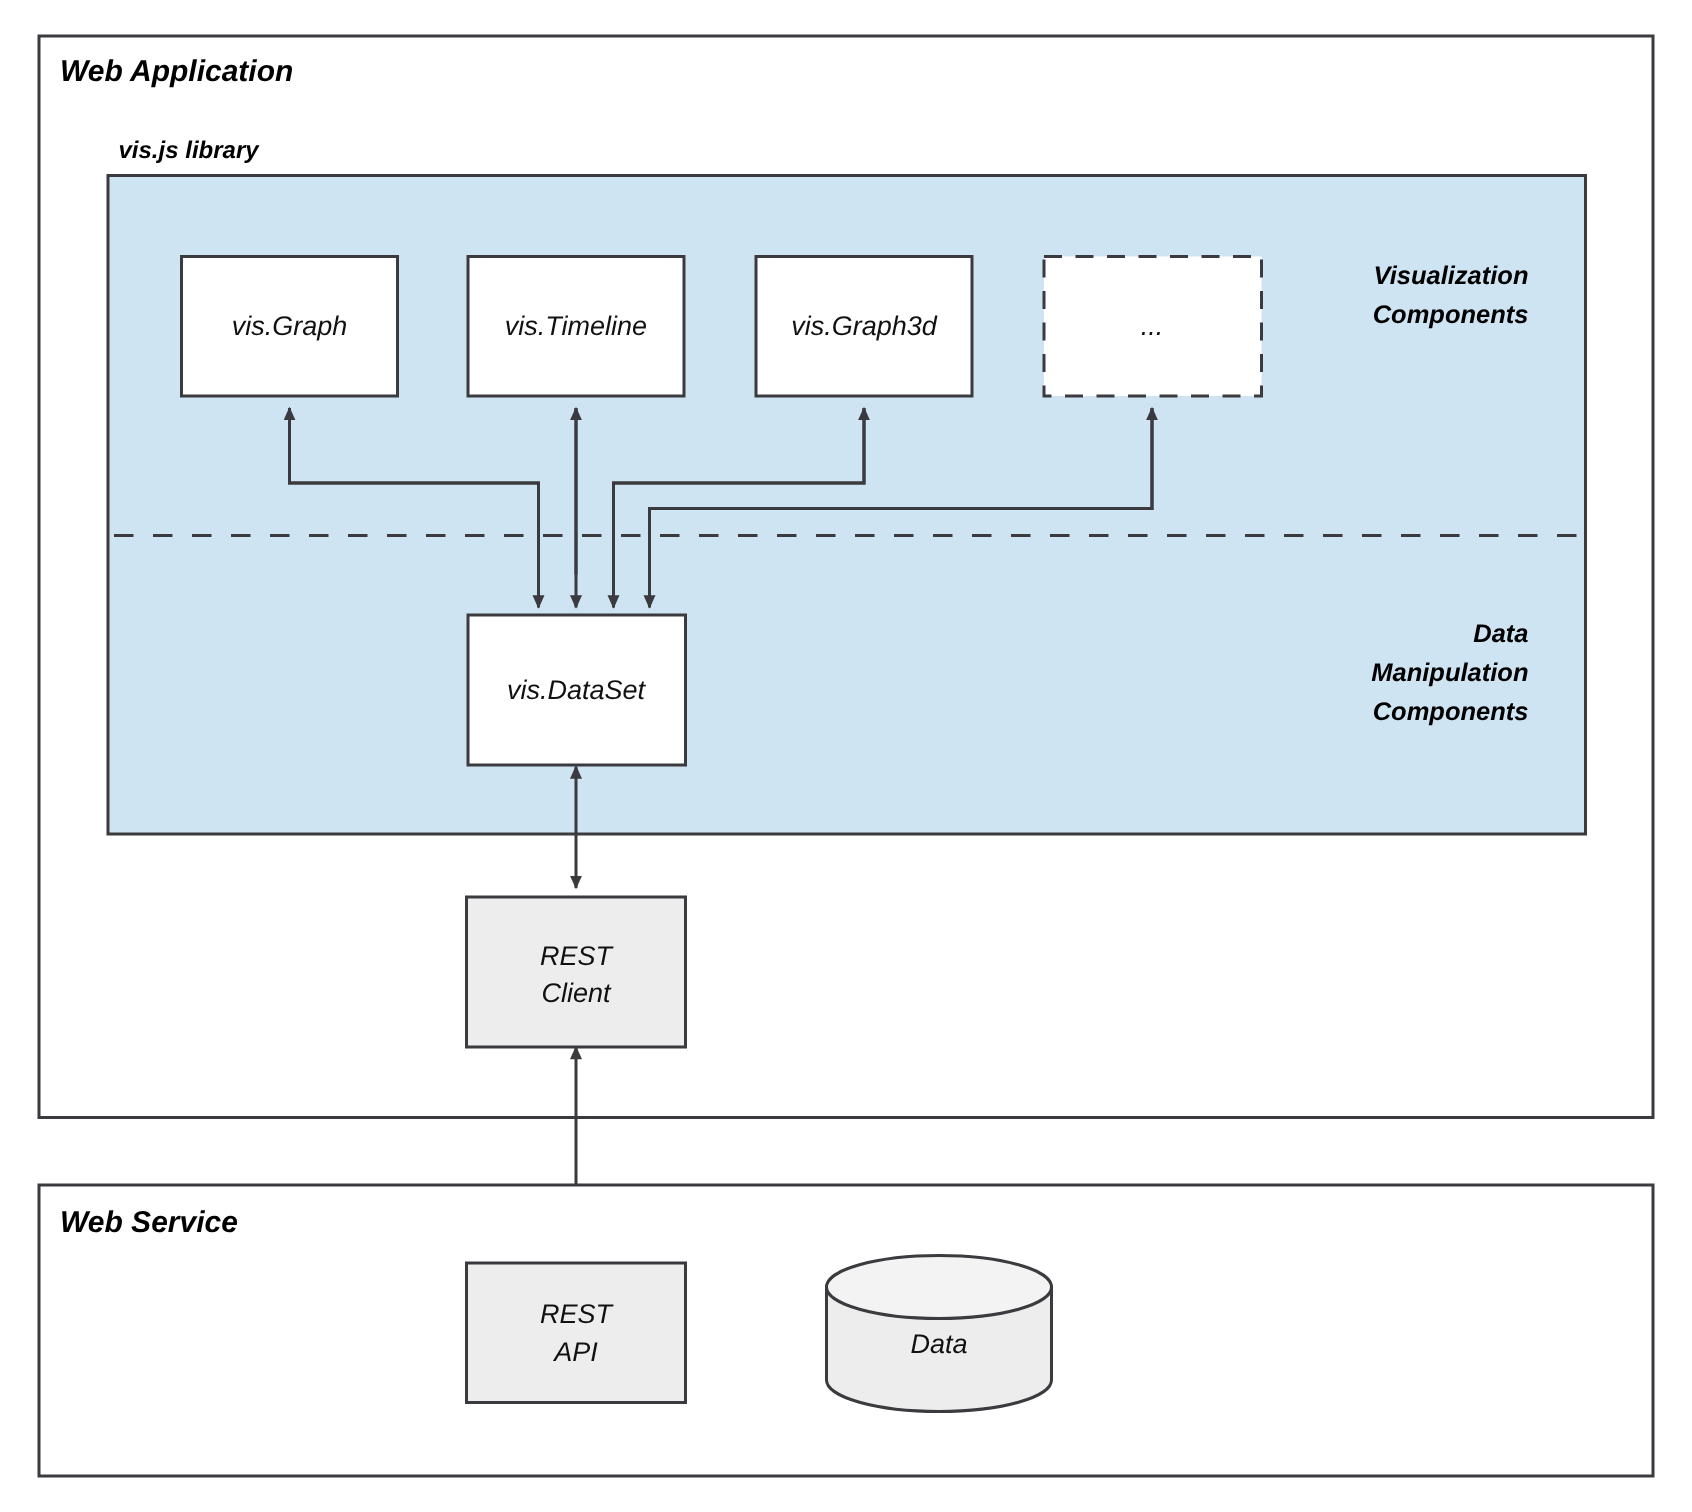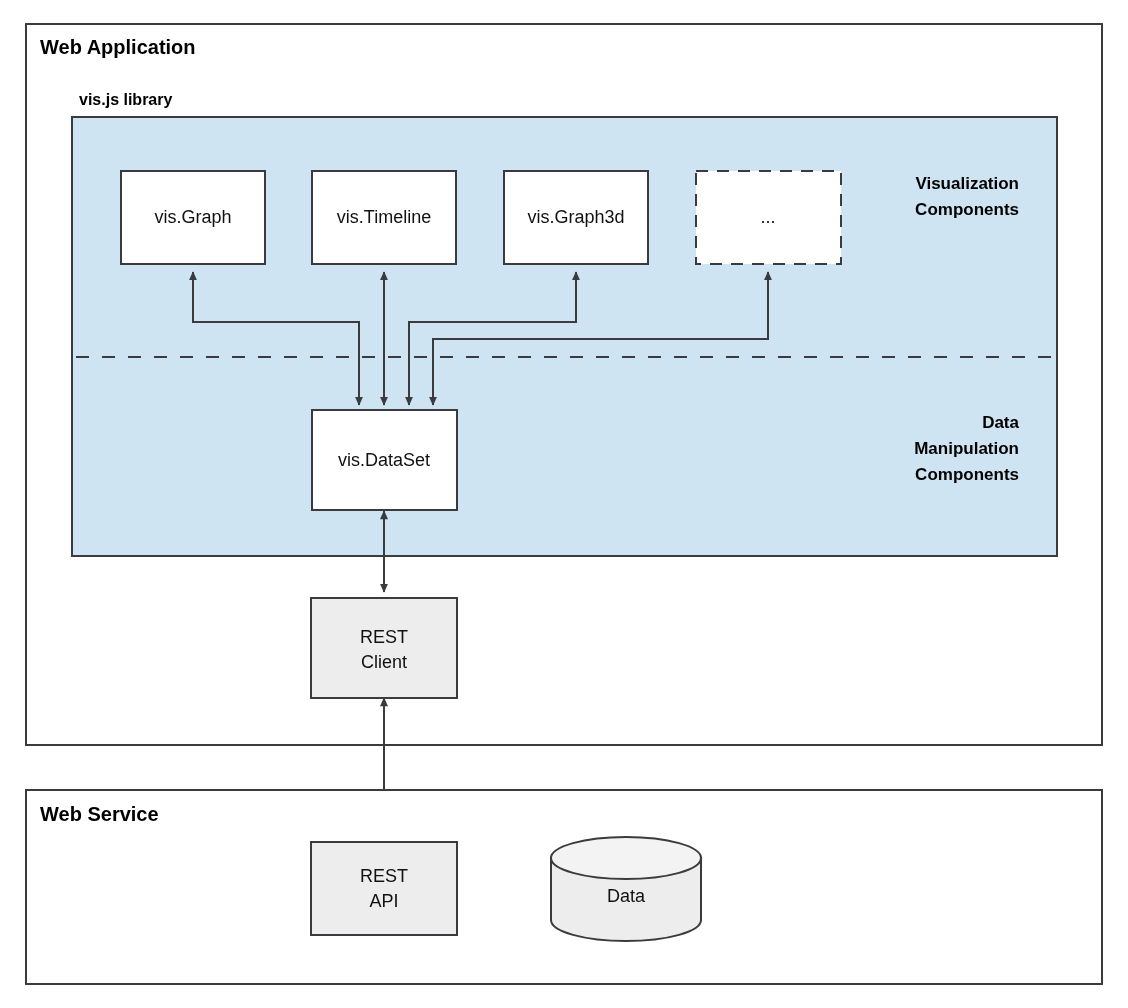--- a/index.html
+++ b/index.html
@@ -11,20 +11,21 @@
   body {
     font-family: "Liberation Sans", sans-serif;
     width: 1128px;
     height: 1008px;
     overflow: hidden;
   }
   #diagram-root {
     position: relative;
     width: 1128px;
     height: 716px;
+    font-style: italic;
   }
   svg.diagram {
     display: block;
     width: 1128px;
     height: 1008px;
   }
   .frame-rect {
     fill: #ffffff;
     stroke: #3b3b3f;
     stroke-width: 2;

